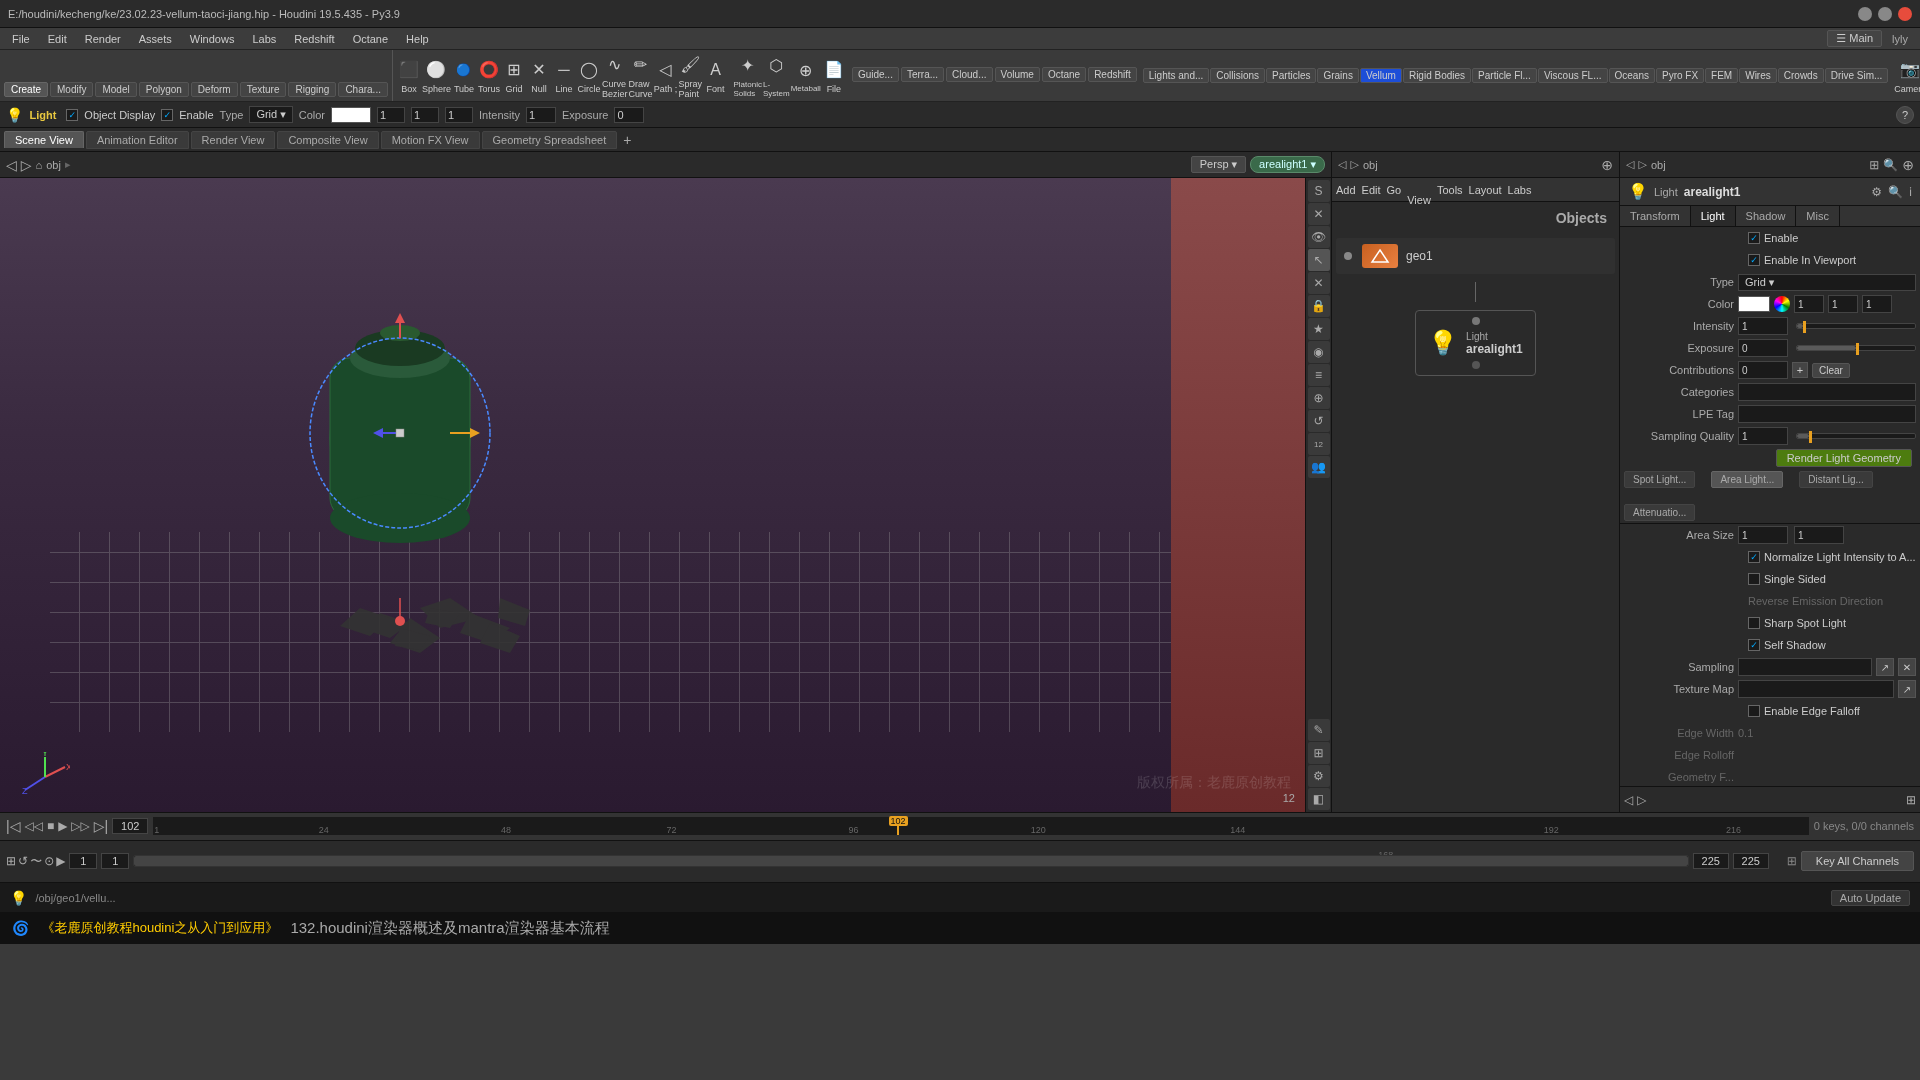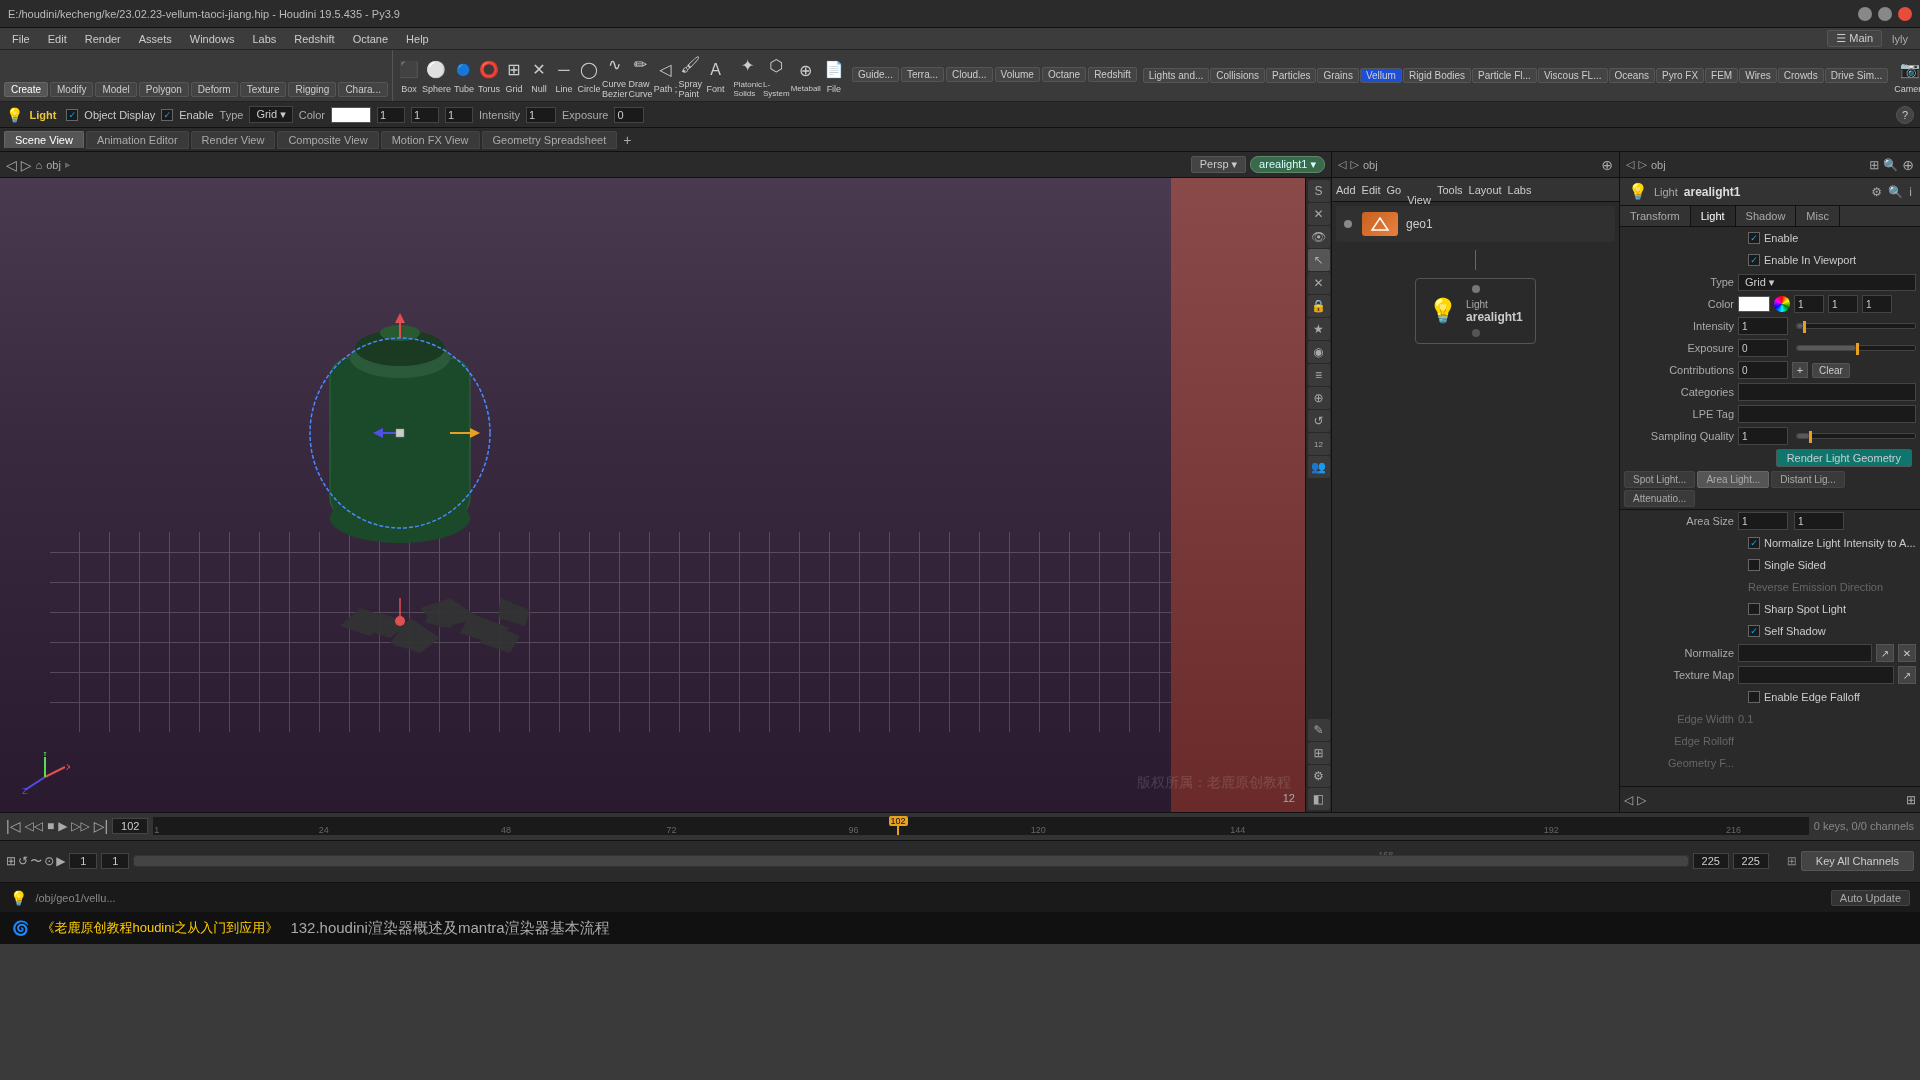--- a/index.html
+++ b/index.html
@@ -32,21 +32,21 @@
 
     
     .color-swatch { width: 40px; height: 16px; background: #fff; border: 1px solid #555; cursor: pointer; }
 
     
     .slider-track { flex: 1; height: 6px; background: #1a1a1a; border: 1px solid #444; border-radius: 2px; position: relative; }
     .slider-fill { position: absolute; left: 0; top: 0; bottom: 0; background: #5a5a5a; border-radius: 2px; }
     .slider-thumb { position: absolute; top: -3px; width: 3px; height: 12px; background: #e8a020; }
     .vp-tool-btn { width: 22px; height: 22px; background: #3a3a3a; border: none; color: #aaa; font-size: 12px; cursor: pointer; display: flex; align-items: center; justify-content: center; border-radius: 2px; }
 
-    .sub-tabs { display: flex; background: #2a2a2a; padding: 2px 4px; gap: 2px; border-bottom: 1px solid #111; flex-wrap: wrap; }
+    .sub-tabs { display: flex; background: #2a2a2a; padding: 2px 4px; gap: 16px; border-bottom: 1px solid #111; flex-wrap: wrap; }
     .sub-tab { padding: 2px 8px; font-size: 10px; color: #aaa; background: #3a3a3a; border: 1px solid #444; cursor: pointer; border-radius: 2px; }
 
     .checkbox-row { display: flex; align-items: center; gap: 4px; }
     .chk { width: 12px; height: 12px; border: 1px solid #666; background: #1a1a1a; display: flex; align-items: center; justify-content: center; font-size: 9px; color: #0af; }
     .chk.checked::after { content: '✓'; }
     .chk.unchecked { }
 
     .field-input { background: #1a1a1a; border: 1px solid #444; color: #ccc; font-size: 10px; padding: 1px 3px; height: 18px; }
 
     .geo-node { display: flex; align-items: center; gap: 8px; padding: 6px 8px; background: rgba(255,255,255,0.03); border-radius: 3px; margin: 4px; }
@@ -344,20 +344,21 @@
     <div style="background:#333;height:24px;display:flex;align-items:center;padding:0 4px;gap:6px;border-bottom:1px solid #111;">
       <div style="color:#ccc;font-size:11px;cursor:pointer;">Add</div>
       <div style="color:#ccc;font-size:11px;cursor:pointer;">Edit</div>
       <div style="color:#ccc;font-size:11px;cursor:pointer;">Go</div>
       <div style="color:#ccc;font-size:11px;cursor:pointer;margin-top:20px;">View</div>
       <div style="color:#ccc;font-size:11px;cursor:pointer;">Tools</div>
       <div style="color:#ccc;font-size:11px;cursor:pointer;">Layout</div>
       <div style="color:#ccc;font-size:11px;cursor:pointer;">Labs</div>
     </div>
 
+    <div style="color:#aaa;font-size:14px;font-weight:bold;padding:8px 12px;text-align:right;">Objects</div>
 
     <div class="geo-node" style="cursor:pointer;text-align:right;">
       <div style="width:8px;height:8px;border-radius:50%;background:#888;margin-right:2px;"></div>
       <div style="width:36px;height:24px;background:linear-gradient(135deg,#c86020,#e88040);border-radius:3px;display:flex;align-items:center;justify-content:center;">
         <svg width="20" height="16" viewBox="0 0 20 16">
             <polygon points="10,2 18,14 2,14" fill="none" stroke="#fff" stroke-width="1.5"></polygon>
           </svg>
       </div>
       <span style="color:#ccc;font-size:12px;">geo1</span>
     </div>
@@ -481,21 +482,21 @@
       <div class="prop-row">
         <div class="prop-label">Sampling Quality</div>
         <input type="text" value="1" class="field-input" style="width: 50px;">
         <div class="slider-track" style="flex:1;margin-left:4px;">
           <div class="slider-fill" style="width:10%;"></div>
           <div class="slider-thumb" style="left:10%;background:#e8a020;"></div>
         </div>
       </div>
 
       <div class="prop-row" style="justify-content:flex-end;">
-        <div style="background:#0f766e;border:1px solid #555;color:#ccc;font-size:11px;padding:2px 10px;cursor:pointer;border-radius:2px;margin-right:4px;">Render Light Geometry</div>
+        <div style="background:#4d7c0f;border:1px solid #555;color:#ccc;font-size:11px;padding:2px 10px;cursor:pointer;border-radius:2px;margin-right:4px;">Render Light Geometry</div>
       </div>
 
       <div class="sub-tabs">
         <div class="sub-tab">Spot Light...</div>
         <div class="sub-tab" style="background:#555;border-color:#666;">Area Light...</div>
         <div class="sub-tab">Distant Lig...</div>
         <div class="sub-tab">Attenuatio...</div>
       </div>
 
       <div class="prop-row">
@@ -535,21 +536,21 @@
 
       <div class="prop-row">
         <div style="width:120px;"></div>
         <div class="checkbox-row">
           <div class="chk checked"></div>
           <span style="color:#ccc;font-size:11px;">Self Shadow</span>
         </div>
       </div>
 
       <div class="prop-row">
-        <div class="prop-label">Normalize</div>
+        <div class="prop-label">Sampling</div>
         <div style="flex:1;background:#1a1a1a;border:1px solid #444;height:18px;cursor:pointer;"></div>
         <div style="background:#444;border:1px solid #555;width:18px;height:18px;display:flex;align-items:center;justify-content:center;cursor:pointer;color:#ccc;font-size:10px;">↗</div>
         <div style="background:#444;border:1px solid #555;width:18px;height:18px;display:flex;align-items:center;justify-content:center;cursor:pointer;color:#ccc;font-size:10px;">✕</div>
       </div>
 
       <div class="prop-row">
         <div class="prop-label">Texture Map</div>
         <div style="flex:1;background:#1a1a1a;border:1px solid #444;height:18px;cursor:pointer;"></div>
         <div style="background:#444;border:1px solid #555;width:18px;height:18px;display:flex;align-items:center;justify-content:center;cursor:pointer;color:#ccc;font-size:10px;">↗</div>
       </div>

